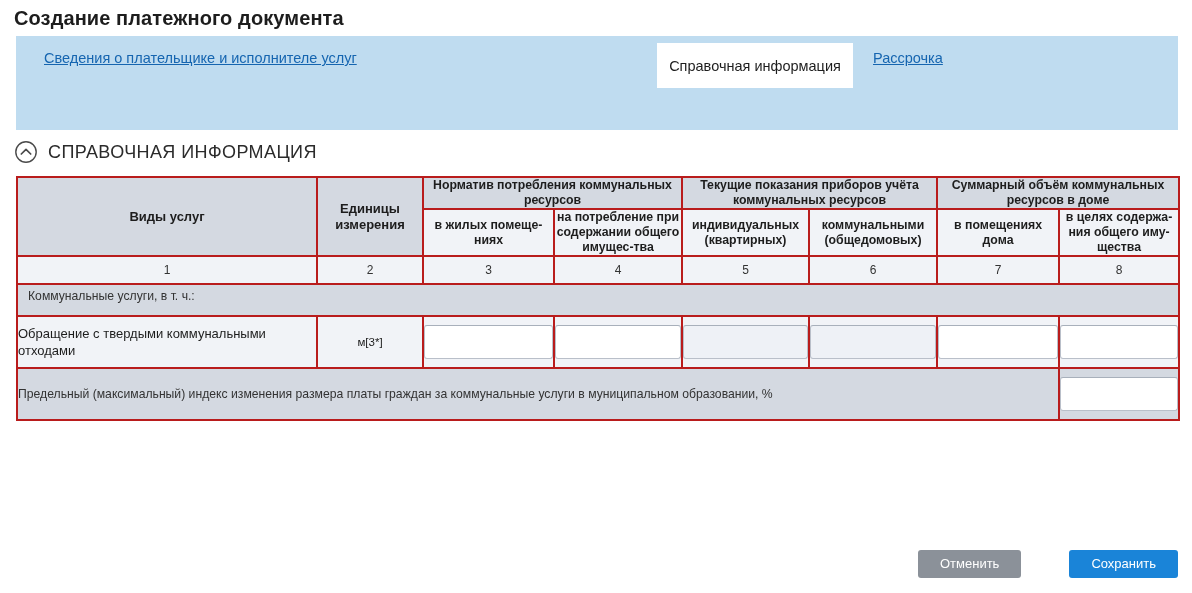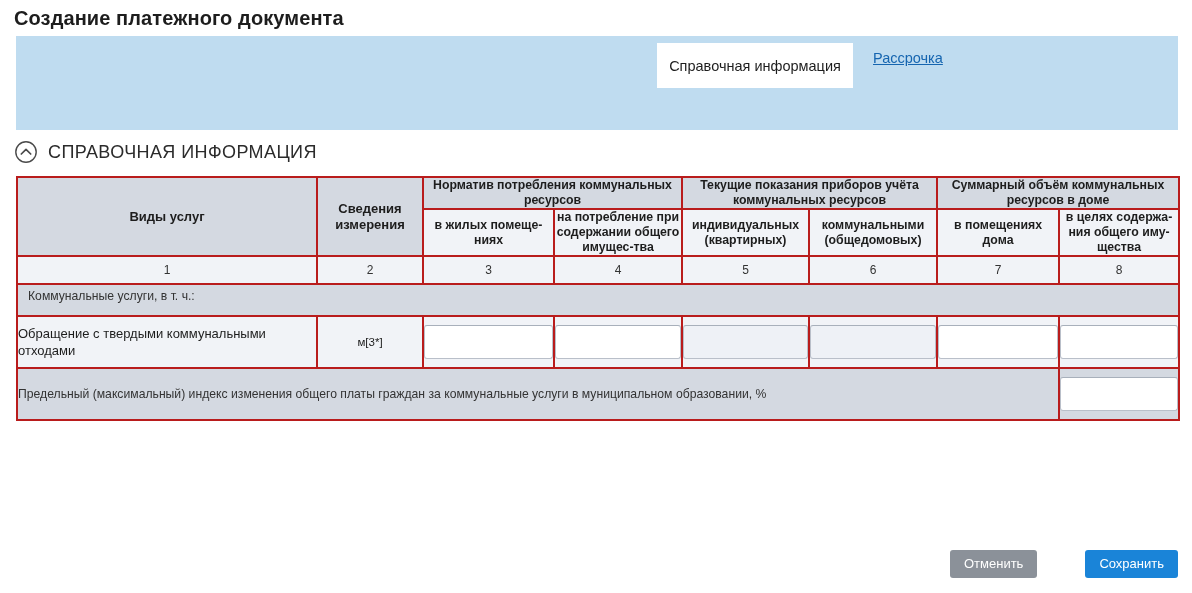--- a/index.html
+++ b/index.html
@@ -208,32 +208,33 @@
   }
   .btn {
     height: 28px;
     min-width: 84px;
     border: none;
     border-radius: 3px;
     color: #ffffff;
     font-family: "Liberation Sans", sans-serif;
     font-size: 13px;
     cursor: pointer;
-    padding: 0 14px;
+    padding: 0 22px;
     line-height: 28px;
   }
   .btn-cancel { background: #8b9199; }
   .btn-save   { background: #1a84d8; margin-left: 40px; }
 </style>
 </head>
 <body>
 
 <div class="page-title">Создание платежного документа</div>
 
 <div class="tab-panel">
+  <a class="tab-link tab-link-1">Сведения о плательщике и исполнителе услуг</a>
 
 
   <div class="tab-active">Справочная информация</div>
 
   <a class="tab-link tab-link-4">Рассрочка</a>
 
 </div>
 
 <div class="section-header">
   <span>
@@ -253,21 +254,21 @@
     <col style="width:128px">
     <col style="width:127px">
     <col style="width:128px">
     <col style="width:122px">
     <col style="width:120px">
   </colgroup>
 
   <thead>
     <tr>
       <th class="hdr-tall" rowspan="2">Виды услуг</th>
-      <th class="hdr-tall" rowspan="2">Сведения измерения</th>
+      <th class="hdr-tall" rowspan="2">Единицы измерения</th>
       <th class="hdr-group" colspan="2">Норматив потребления коммунальных ресурсов</th>
       <th class="hdr-group" colspan="2">Текущие показания приборов учёта коммунальных ресурсов</th>
       <th class="hdr-group" colspan="2">Суммарный объём коммунальных ресурсов в доме</th>
     </tr>
     <tr>
       <th class="hdr-sub">в жилых помеще-ниях</th>
       <th class="hdr-sub">на потребление при содержании общего имущес-тва</th>
       <th class="hdr-sub">индивидуальных (квартирных)</th>
       <th class="hdr-sub">коммунальными (общедомовых)</th>
       <th class="hdr-sub">в помещениях дома</th>
@@ -307,21 +308,21 @@
       </td>
       <td class="cell-input">
         <input class="fld" type="text" value="" style="">
       </td>
       <td class="cell-input">
         <input class="fld" type="text" value="" style="">
       </td>
     </tr>
 
     <tr class="row-footer">
-      <td class="footer-label" colspan="7">Предельный (максимальный) индекс изменения общего платы граждан за коммунальные услуги в муниципальном образовании, %</td>
+      <td class="footer-label" colspan="7">Предельный (максимальный) индекс изменения размера платы граждан за коммунальные услуги в муниципальном образовании, %</td>
       <td class="cell-input">
         <input class="fld" type="text" value="" style="">
       </td>
     </tr>
   </tbody>
 </table>
 
 <div class="btn-bar">
   <button class="btn btn-cancel">Отменить</button>
   <button class="btn btn-save">Сохранить</button>

